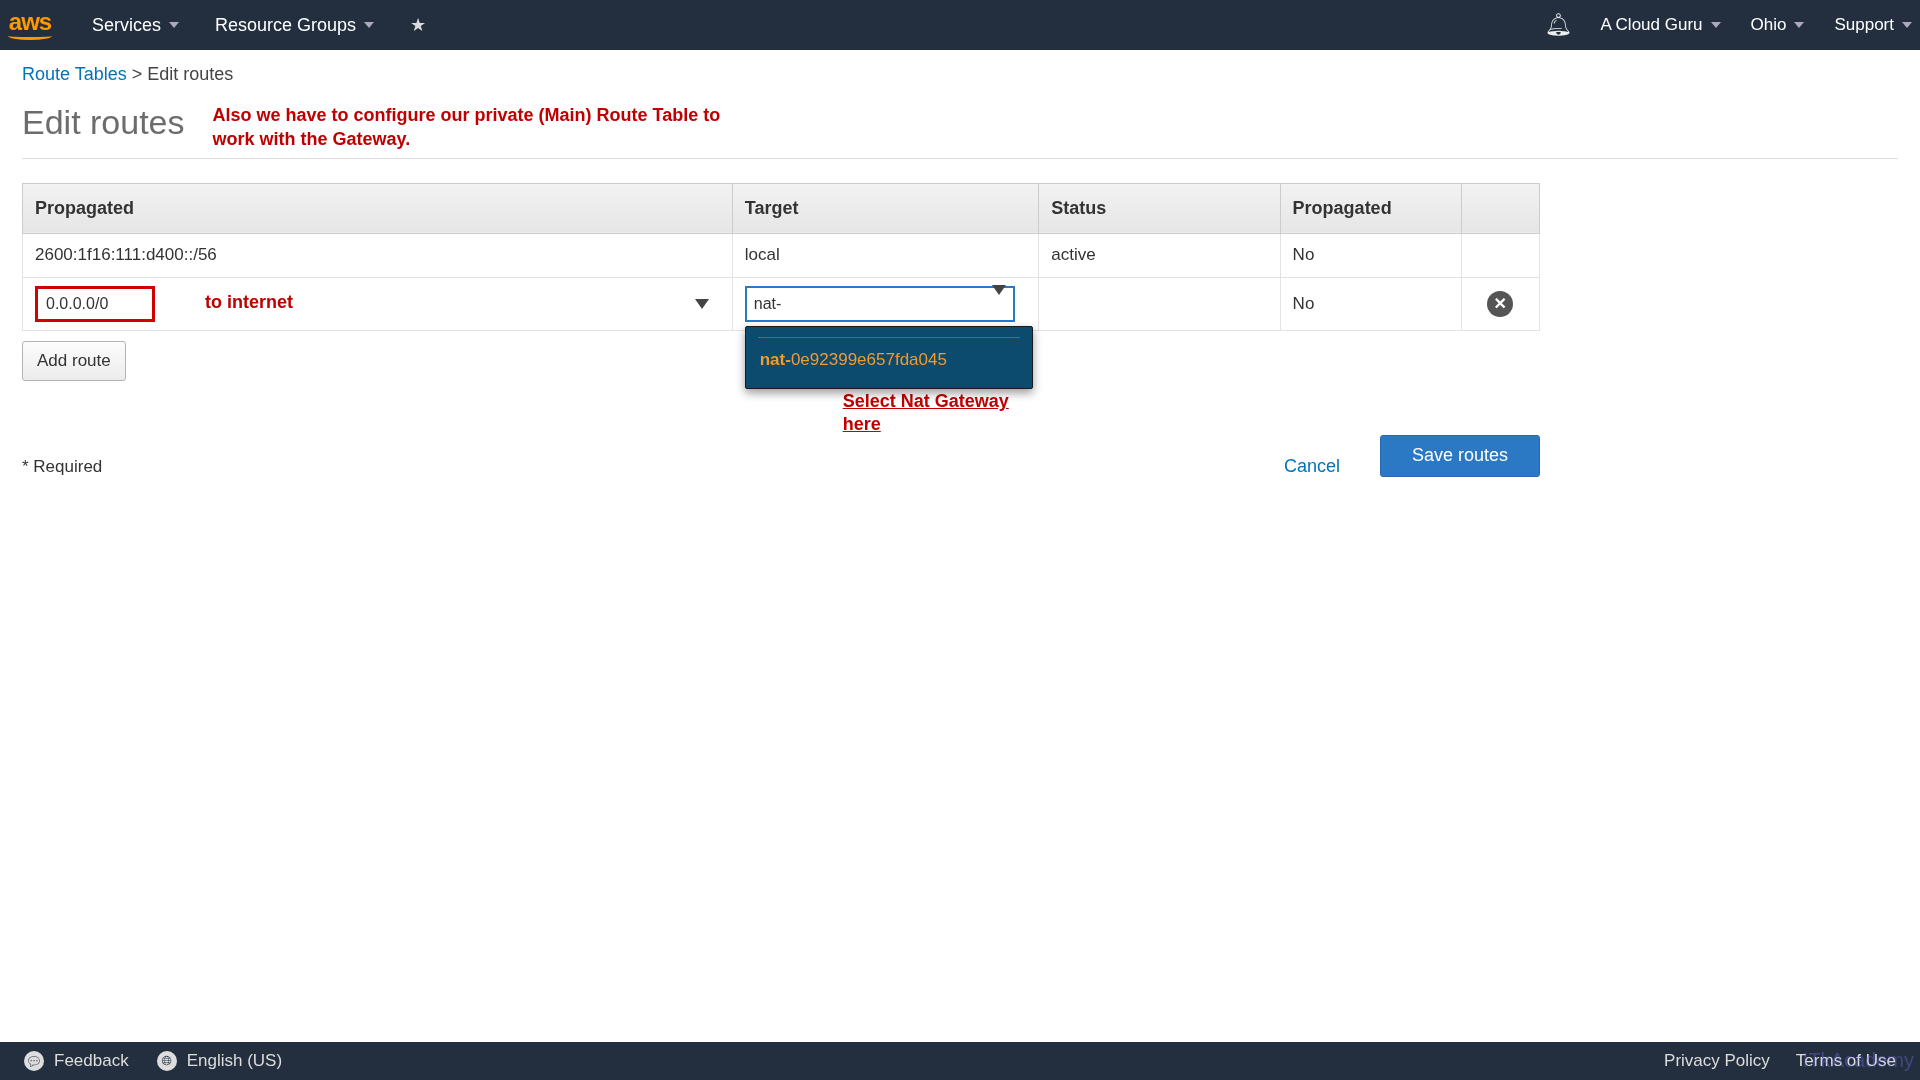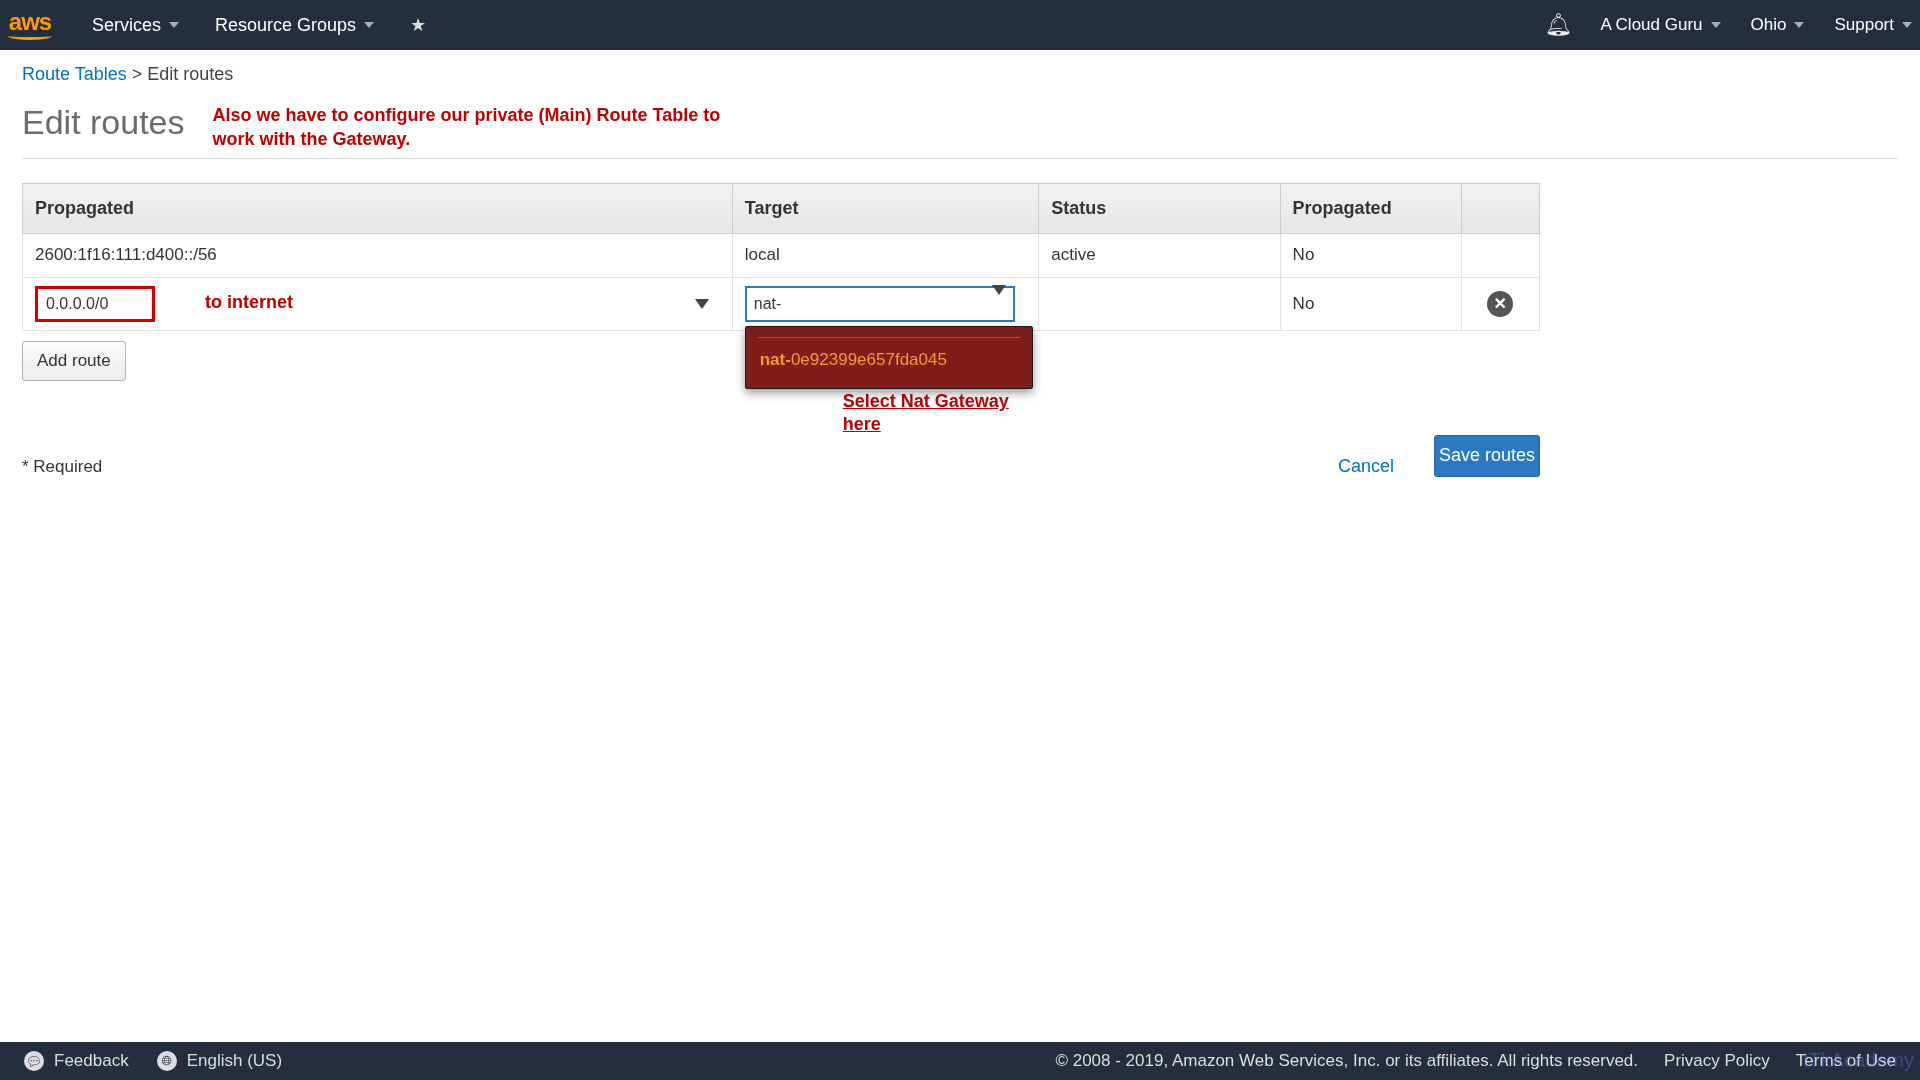--- a/index.html
+++ b/index.html
@@ -42,38 +42,38 @@
   .dest-cell-wrap { display:flex; align-items:flex-end; gap:14px; position:relative; }
   .dest-input-group { display:flex; align-items:center; width:680px; }
   .dest-input { width:120px; height:36px; border:3px solid #d30000; background:#fff; padding:0 8px; font-size:16px; color:#333; outline:none; }
   .dest-caret-btn { margin-left:auto; width:26px; height:26px; display:flex; align-items:center; justify-content:center; cursor:pointer; }
   .big-caret { width:0;height:0;border-left:7px solid transparent;border-right:7px solid transparent;border-top:10px solid #444; }
   .ann-inline { position:absolute; left:170px; top:6px; color:#c00000; font-size:18px; font-weight:600; }
 
   .target-combo-wrap { position:relative; width:280px; }
   .target-combo { width:270px; height:36px; border:1px solid #2b78c5; background:#fff; display:flex; align-items:center; padding:0 8px; font-size:16px; color:#333; cursor:pointer; box-shadow:0 0 0 1px #2b78c5 inset; }
   .target-combo .tc-caret { margin-left:auto; }
-  .dropdown { position:absolute; top:40px; left:0; width:288px; background:#7f1d1d; border:1px solid #1a1a1a; border-radius:2px; padding:10px 8px 8px 8px; box-shadow:0 4px 10px rgba(0,0,0,0.4); z-index:10; }
+  .dropdown { position:absolute; top:40px; left:0; width:288px; background:#0c4a6e; border:1px solid #1a1a1a; border-radius:2px; padding:10px 8px 8px 8px; box-shadow:0 4px 10px rgba(0,0,0,0.4); z-index:10; }
   .dropdown .dd-underline { border-top:1px solid #666; margin-bottom:8px; margin-left:4px; margin-right:4px; }
   .dropdown-item { font-size:17px; color:#f29a2e; padding:4px 6px 10px 6px; cursor:pointer; white-space:nowrap; }
   .dropdown-item .m { color:#f29a2e; font-weight:bold; }
   .dropdown-item .rest { color:#f29a2e; }
 
   .remove-icon { width:26px;height:26px; border-radius:50%; background:#555; color:#fff; display:flex; align-items:center; justify-content:center; font-size:16px; font-weight:bold; margin:0 auto; cursor:pointer; }
 
   .cursor-arrow { position:absolute; left:108px; top:86px; font-size:18px; color:#000; pointer-events:none; }
   .ann-select { position:absolute; left:98px; top:104px; color:#c00000; font-size:18px; font-weight:600; width:170px; line-height:1.3;text-decoration:underline; }
 
   .add-route-btn { margin-top:10px; height:40px; padding:0 14px; background:linear-gradient(#fcfcfc,#ececec); border:1px solid #b3b3b3; border-radius:3px; font-size:17px; color:#333; cursor:pointer; }
 
   .action-row { width:1518px; display:flex; align-items:flex-end; margin-top:54px;gap:22px; }
   .required { font-size:17px; color:#333; }
   .action-row .spacer { flex:1; }
   .cancel-link { color:#0073bb; font-size:18px; margin-right:18px; cursor:pointer; }
-  .save-btn { height:42px; padding:0 4px; background:#2b78c5; color:#fff; border:1px solid #2768aa; border-radius:3px; font-size:18px; cursor:pointer; }
+  .save-btn { height:42px; padding:0 31px; background:#2b78c5; color:#fff; border:1px solid #2768aa; border-radius:3px; font-size:18px; cursor:pointer; }
 
   
   .footer { position:fixed; bottom:0; left:0; right:0; height:38px; background:#232f3e; color:#ddd; display:flex; align-items:center; padding:0 24px; font-size:17px; }
   .footer .fb-icon { width:20px;height:20px; border-radius:50%; background:#ddd; margin-right:10px; display:inline-flex; align-items:center; justify-content:center; color:#232f3e; font-size:13px;}
   .footer .feedback { margin-right:28px; cursor:pointer; display:flex; align-items:center; }
   .footer .globe { margin-right:10px; }
   .footer .lang { cursor:pointer; display:flex; align-items:center; }
   .footer .spacer { flex:1; }
   .footer a { color:#ddd; text-decoration:none; margin-left:26px; cursor:pointer; }
   .watermark { position:fixed; right:6px; bottom:8px; color:rgba(120,120,255,0.35); font-size:20px; pointer-events:none; }
@@ -194,17 +194,16 @@
 <div class="footer">
   <span class="feedback">
     <span class="fb-icon">💬︎</span>
     <span>Feedback</span>
   </span>
   <span class="lang">
     <span class="fb-icon globe">🌐︎</span>
     <span>English (US)</span>
   </span>
   <span class="spacer"></span>
-  <span>© 2008 - 2019, Amazon Web Services, Inc. or its affiliates. All rights reserved.</span>
   <a>Privacy Policy</a>
   <a>Terms of Use</a>
 </div>
 <div class="watermark">ITkAcademy</div>
 
 </body></html>

